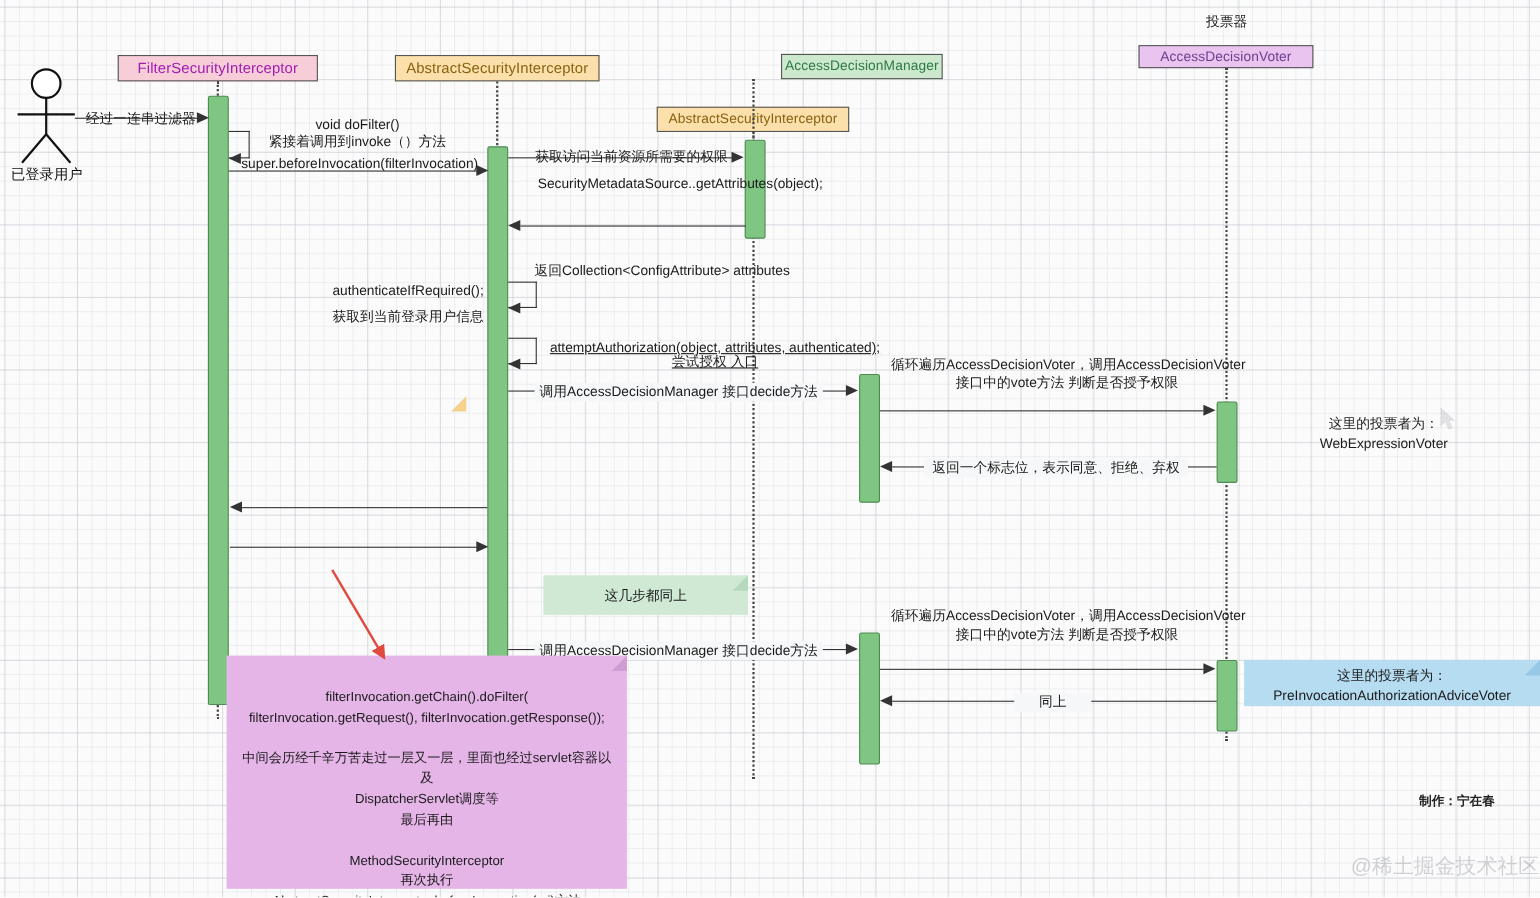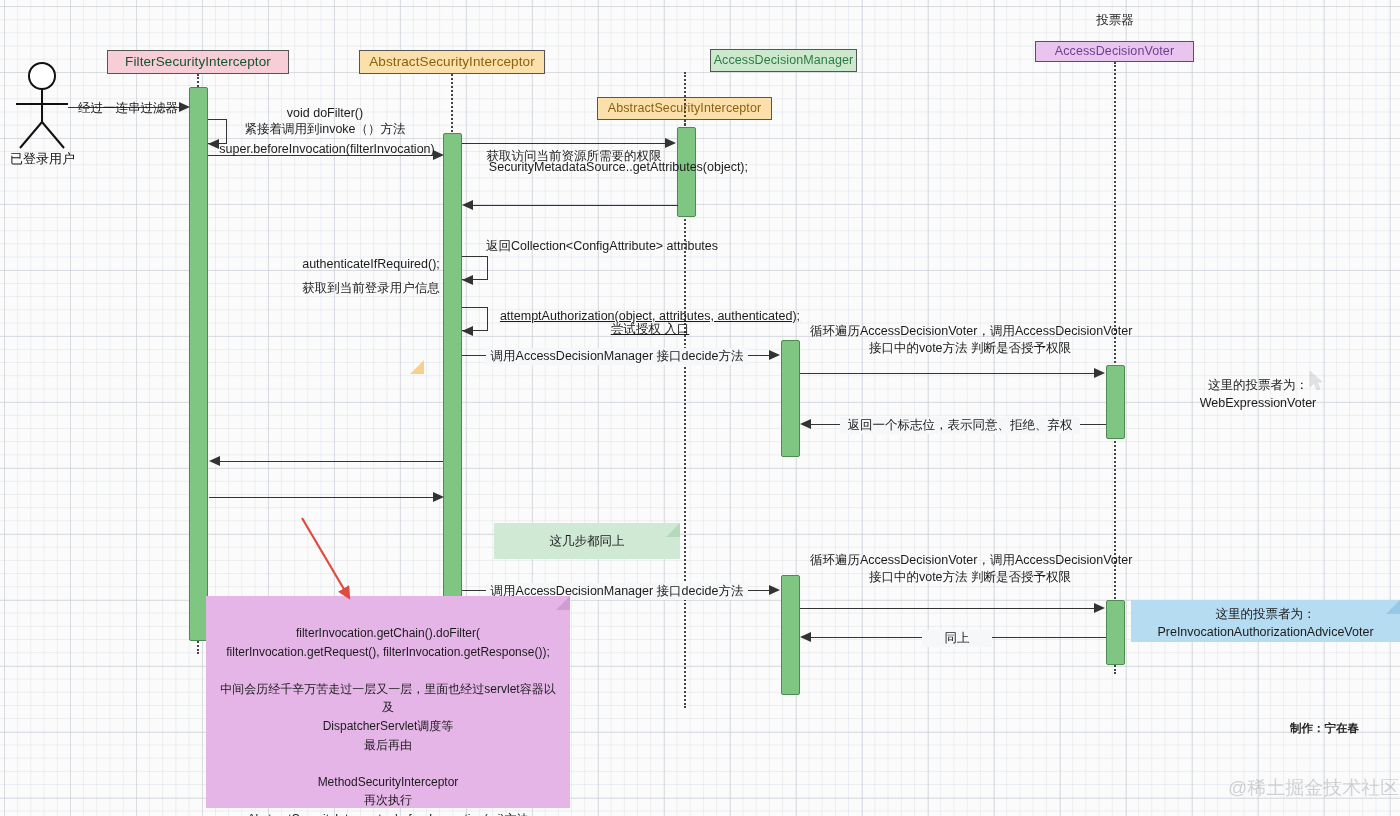--- a/index.html
+++ b/index.html
@@ -144,21 +144,21 @@
 
   <svg style="position:absolute; left:8px; top:60px; width:70px; height:90px;" viewBox="0 0 70 90">
     <circle cx="34" cy="16" r="13" fill="#ffffff" stroke="#111" stroke-width="2"></circle>
     <line x1="34" y1="29" x2="34" y2="62" stroke="#111" stroke-width="2"></line>
     <line x1="8" y1="44" x2="60" y2="44" stroke="#111" stroke-width="2"></line>
     <line x1="34" y1="62" x2="12" y2="88" stroke="#111" stroke-width="2"></line>
     <line x1="34" y1="62" x2="56" y2="88" stroke="#111" stroke-width="2"></line>
   </svg>
   <div class="actor-label" style="left:10px; top:150px;">已登录用户</div>
 
-  <div class="lifeline-head" style="left:107px; top:50px; width:182px; height:24px; background:#f7cdd8; color:#14532d;">
+  <div class="lifeline-head" style="left:107px; top:50px; width:182px; height:24px; background:#f7cdd8; color:#a21caf;">
     <span>FilterSecurityInterceptor</span>
   </div>
 
   <div class="lifeline-head" style="left:359px; top:50px; width:186px; height:24px; background:#fbe0ab; color:#8a6212;">
     <span>AbstractSecurityInterceptor</span>
   </div>
 
   <div class="lifeline-head" style="left:710px; top:49px; width:147px; height:23px; background:#cde9cd; color:#2e7a46; font-size:12.5px;">
     <span>AccessDecisionManager</span>
   </div>
@@ -202,21 +202,21 @@
   <div class="arrow-head arrow-left" style="left:208px; top:139px;"></div>
   <div class="msg-label" style="left:232px; top:105px; width:186px;">void doFilter()</div>
   <div class="msg-label" style="left:232px; top:121px; width:186px;">紧接着调用到invoke（）方法</div>
 
   <div class="msg-line" style="left:208px; top:155px; width:227px;"></div>
   <div class="arrow-head arrow-right" style="left:433px; top:150px;"></div>
   <div class="msg-label" style="left:214px; top:141px; width:226px;">super.beforeInvocation(filterInvocation)</div>
 
   <div class="msg-line" style="left:462px; top:143px; width:204px;"></div>
   <div class="arrow-head arrow-right" style="left:665px; top:138px;"></div>
-  <div class="msg-label" style="left:466px; top:148px; width:216px;">获取访问当前资源所需要的权限</div>
+  <div class="msg-label" style="left:466px; top:134px; width:216px;">获取访问当前资源所需要的权限</div>
   <div class="msg-label" style="left:466px; top:159px; width:282px;text-align:right;">SecurityMetadataSource..getAttributes(object);</div>
 
   <div class="msg-line" style="left:473px; top:205px; width:205px;"></div>
   <div class="arrow-head arrow-left" style="left:462px; top:200px;"></div>
   <div class="msg-label" style="left:478px; top:222px; width:248px;margin-top:16px;">返回Collection&lt;ConfigAttribute&gt; attributes</div>
 
   <div class="selfcall" style="left:462px; top:256px; width:26px; height:24px;"></div>
   <div class="arrow-head arrow-left" style="left:462px; top:275px;"></div>
   <div class="msg-label" style="left:288px; top:256px; width:166px; text-align:center;">authenticateIfRequired();</div>
   <div class="msg-label" style="left:288px; top:280px; width:166px; ">获取到当前登录用户信息</div>

